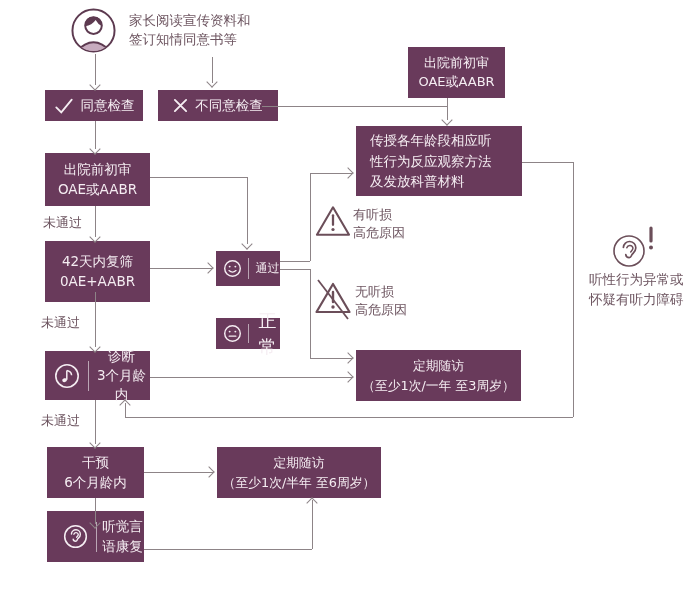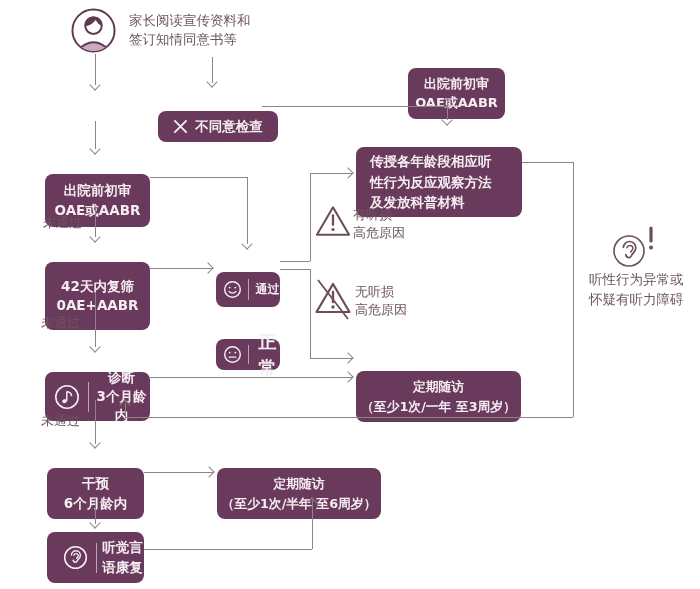--- a/index.html
+++ b/index.html
@@ -1,23 +1,23 @@
 <!DOCTYPE html>
 <html><head>
 <meta charset="utf-8">
 <style>
   :root{
     --box:#693a5b; --boxtext:#f5edf2; --label:#6d5560; --line:#8d8487; --tri:#6b4e59;
   }
   html,body{margin:0;padding:0;background:#fff;}
   #canvas{position:relative;width:700px;height:589px;background:#fff;overflow:hidden;
           font-family:"DejaVu Sans",sans-serif;}
-  .node{position:absolute;background:var(--box);color:var(--boxtext);border-radius:8px;
+  .node{position:absolute;background:var(--box);color:var(--boxtext);border-radius:0;
         display:flex;align-items:center;justify-content:center;box-sizing:border-box;
-        font-weight:700;margin-top:21px;}
+        font-weight:400;}
   .txt{white-space:pre-line;text-align:center;line-height:1.42;}
   .lefttxt{text-align:left;}
   .lbl{position:absolute;color:var(--label);font-weight:500;white-space:pre-line;
        font-size:13px;line-height:1.35;}
   .vl{position:absolute;width:1px;background:var(--line);}
   .hl{position:absolute;height:1px;background:var(--line);}
   .chev{position:absolute;width:7px;height:7px;border-right:1.3px solid var(--line);
         border-bottom:1.3px solid var(--line);}
   .down{transform:rotate(45deg);}
   .right{transform:rotate(-45deg);}
@@ -43,41 +43,49 @@
         <path d="M6 46 Q24 26 42 46 L42 50 L6 50 Z" fill="#c7abbe" stroke="#5d3a50" stroke-width="2"></path>
       </g>
       <circle cx="24" cy="19" r="8.5" fill="#fff" stroke="#5d3a50" stroke-width="2"></circle>
       <path d="M15.4 19.6 Q15.4 10 24 10 Q32.6 10 32.6 19.6 Q28.5 17.5 26.2 13.2 Q22.5 18.6 15.4 19.6 Z" fill="#5d3a50"></path>
     </svg>
   </div>
 
   <div class="lbl" style="left:129px;top:11px;font-size:13.5px;line-height:1.4;">家长阅读宣传资料和
 签订知情同意书等</div>
 
+  <div class="node" style="left:45px;top:90px;width:98px;height:31px;font-size:13.5px;padding:0 6px;">
+    <span class="ic">
+      <svg width="20" height="18" viewBox="0 0 22 18">
+          <path d="M2.5 10.5 L8 16 L19.5 2" stroke="#f5edf2" stroke-width="2" fill="none" stroke-linecap="round"></path>
+        </svg>
+    </span>
+    <span class="txt" style="margin-left:7px;">同意检查</span>
+  </div>
 
   <div class="node" style="left:158px;top:90px;width:120px;height:31px;font-size:13.5px;padding:0 6px;">
     <span class="ic">
       <svg width="15" height="15" viewBox="0 0 16 16">
           <path d="M2 2 L14 14 M14 2 L2 14" stroke="#f5edf2" stroke-width="2" fill="none" stroke-linecap="round"></path>
         </svg>
     </span>
     <span class="txt" style="margin-left:7px;">不同意检查</span>
   </div>
 
   <div class="node" style="left:408px;top:47px;width:97px;height:51px;font-size:13px;">
     <span class="txt">出院前初审
 OAE或AABR</span>
   </div>
 
   <div class="node" style="left:45px;top:153px;width:105px;height:53px;font-size:13.5px;">
     <span class="txt">出院前初审
 OAE或AABR</span>
   </div>
 
-  <div class="node" style="left:45px;top:241px;width:105px;height:68px;font-size:13.5px;">
+  <div class="node" style="left:45px;top:241px;width:105px;height:61px;font-size:13.5px;">
     <span class="txt">42天内复筛
 0AE+AABR</span>
   </div>
 
   <div class="node" style="left:45px;top:351px;width:105px;height:49px;font-size:13.5px;padding-left:8px;justify-content:flex-start;">
     <span class="ic">
       <svg width="28" height="28" viewBox="0 0 28 28">
         <circle cx="14" cy="14" r="11.2" fill="none" stroke="#f5edf2" stroke-width="1.6"></circle>
         <ellipse cx="11.6" cy="18.2" rx="2.4" ry="1.9" fill="#f5edf2" transform="rotate(-15 11.6 18.2)"></ellipse>
         <path d="M13.8 17.8 L13.8 8.6" stroke="#f5edf2" stroke-width="1.5"></path>

